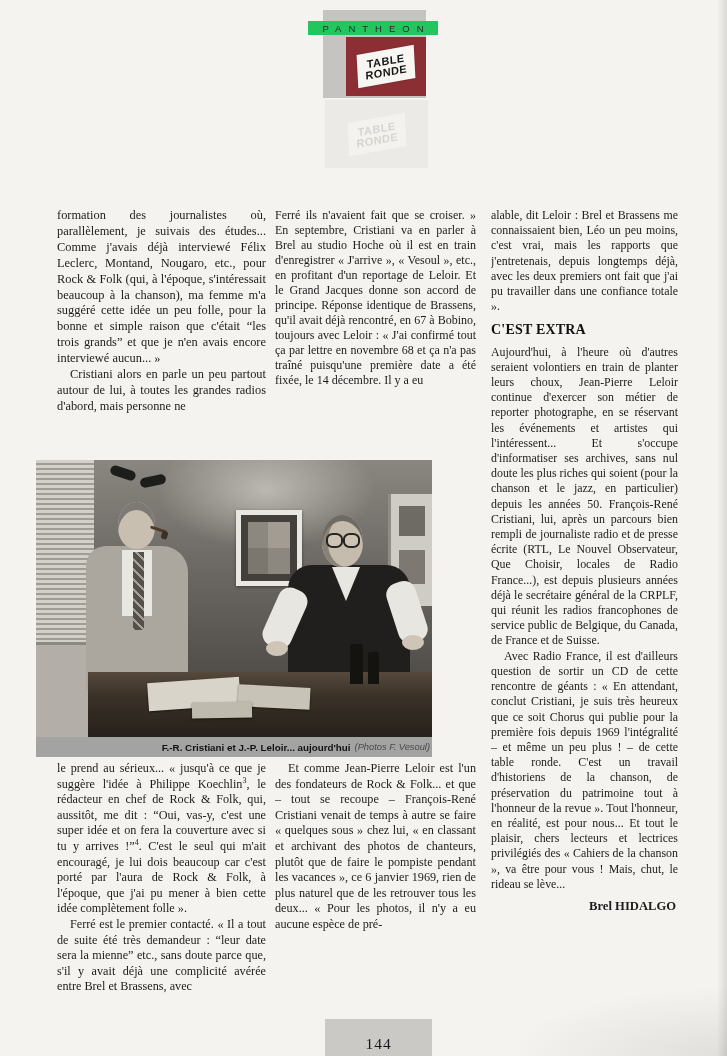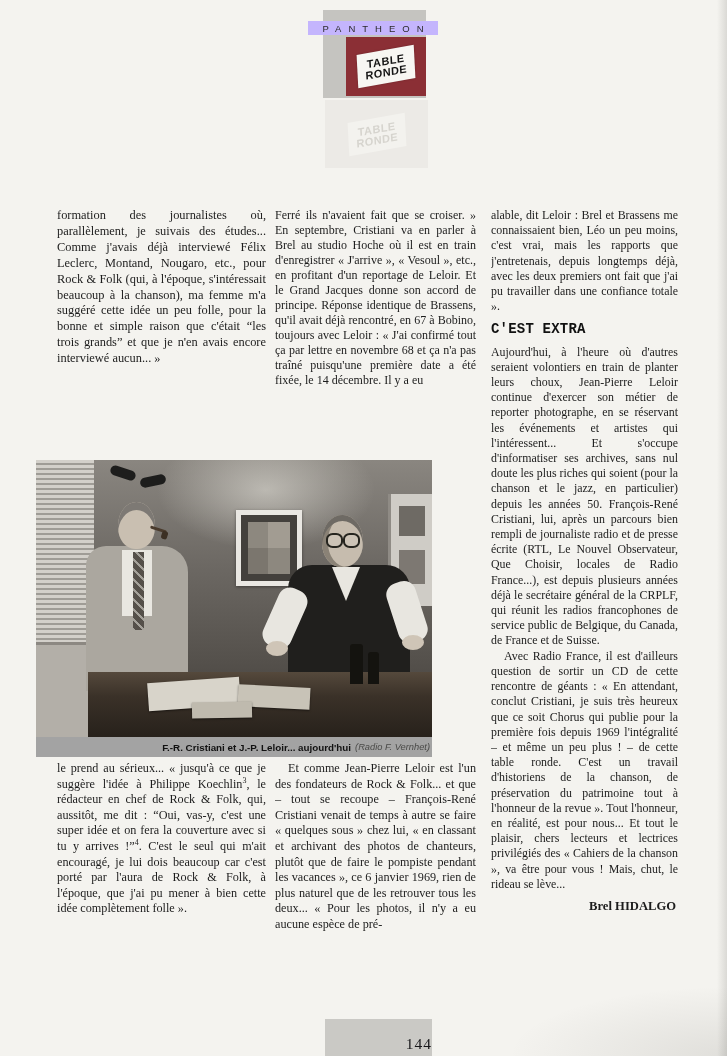--- a/index.html
+++ b/index.html
@@ -5,21 +5,21 @@
   html,body{margin:0;padding:0;background:#f4f3ef;}
   .page{position:relative;width:727px;height:1056px;background:#f4f3ef;overflow:hidden;
         font-family:"Liberation Serif", serif;color:#1c1c1c;}
   .page::after{content:"";position:absolute;right:0;top:0;width:10px;height:100%;
         background:linear-gradient(to left, rgba(60,60,55,.14), rgba(60,60,55,0));pointer-events:none;}
   .page::before{content:"";position:absolute;right:0;bottom:0;width:220px;height:70px;
         background:radial-gradient(ellipse at bottom right, rgba(80,78,72,.12), rgba(80,78,72,0) 70%);pointer-events:none;}
 
   
   .gray-band{position:absolute;left:323px;top:10px;width:103px;height:88px;background:#c5c4c0;}
-  .pantheon-band{position:absolute;left:308px;top:21px;width:130px;height:14px;background:#c4b5fd;
+  .pantheon-band{position:absolute;left:308px;top:21px;width:130px;height:14px;background:#22c55e;
         display:flex;align-items:center;justify-content:center;}
   .pantheon-band span{font-family:"Liberation Sans",sans-serif;font-size:9.5px;color:#2a2a2a;
         letter-spacing:7px;text-indent:7px;white-space:nowrap;}
   .tr-square{position:absolute;left:346px;top:37px;width:80px;height:59px;background:#8b2f35;
         display:flex;align-items:center;justify-content:center;}
   .tr-para{width:58px;height:33px;background:#f7f6f2;transform:rotate(-10deg) skewX(-7deg);
         display:flex;align-items:center;justify-content:center;box-shadow:0 0 2px rgba(0,0,0,.25);}
   .tr-para .tr-txt{font-family:"Liberation Sans",sans-serif;font-weight:bold;font-size:11px;
         line-height:11px;color:#141414;text-align:center;letter-spacing:.5px;}
   .ghost{position:absolute;left:325px;top:100px;width:103px;height:68px;background:#eceae6;
@@ -31,21 +31,21 @@
   .txtcol{position:absolute;text-align:justify;}
   .txtcol p{margin:0;}
   #col1-top{left:57px;top:208px;width:209px;height:252px;overflow:hidden;font-size:12.4px;line-height:15.9px;}
   #col2-top{left:275px;top:208px;width:201px;height:252px;overflow:hidden;font-size:12px;line-height:15px;}
   #col3   {left:491px;top:208px;width:187px;height:846px;overflow:hidden;font-size:11.9px;line-height:15.2px;}
   #col1-bottom{left:57px;top:761px;width:209px;height:295px;overflow:hidden;font-size:12.2px;line-height:15.6px;}
   #col2-bottom{left:275px;top:761px;width:201px;height:295px;overflow:hidden;font-size:12.2px;line-height:15.6px;}
   .ind{text-indent:13px;}
   .it{}
   sup{font-size:8px;line-height:0;}
-  .xhead{font-family:Liberation Mono, monospace;font-weight:bold;font-size:14px;letter-spacing:.2px;
+  .xhead{font-family:Liberation Serif, serif;font-weight:bold;font-size:14px;letter-spacing:.2px;
         margin:8px 0 7px 0 !important;color:#111;text-align:left;}
   .sig{text-align:right !important;font-weight:bold;font-size:12.6px;margin:7px 2px 5px 0 !important;}
   .nb{font-size:11.4px;line-height:14.6px;margin-top:2px !important;}
 
   
   .photo-wrap{position:absolute;left:36px;top:460px;width:396px;height:297px;}
   .photo{position:relative;width:396px;height:277px;overflow:hidden;
         background:linear-gradient(180deg,#8a8680 0%,#6b6762 40%,#55514c 72%,#3f3b37 100%);}
   .glare{position:absolute;left:120px;top:-30px;width:220px;height:120px;
         background:radial-gradient(ellipse at center, rgba(235,233,225,.55), rgba(235,233,225,0) 70%);}
@@ -104,21 +104,21 @@
   .bottle.b1{left:262px;top:-28px;width:13px;height:40px;}
   .bottle.b2{left:280px;top:-20px;width:11px;height:32px;}
 
   .caption{height:20px;background:#a3a3a3;display:flex;align-items:center;justify-content:flex-end;
         font-family:"Liberation Sans",sans-serif;font-size:9.8px;white-space:nowrap;padding-right:2px;}
   .caption .cb{font-weight:bold;color:#111;}
   .caption .cc{font-style:italic;color:#4a4a48;margin-left:4px;font-size:9.3px;}
 
   
   .pagenum-box{position:absolute;left:325px;top:1019px;width:107px;height:37px;background:#cac9c5;
-        display:flex;align-items:flex-end;justify-content:flex-end;}
+        display:flex;align-items:flex-end;justify-content:center;}
   .pagenum-box span{font-size:15.5px;letter-spacing:1px;color:#17171a;padding-bottom:3px;}
 </style>
 </head>
 <body>
 
 <div class="page">
 
   <div class="gray-band"></div>
   <div class="pantheon-band">
     <span>PANTHEON</span>
@@ -135,33 +135,35 @@
     <div class="tr-para">
       <div class="tr-txt">
         <span>TABLE</span><br>
         <span>RONDE</span>
       </div>
     </div>
   </div>
 
   <div id="col1-top" class="txtcol">
       <p class=""><span class="it">formation des journalistes où, parallèlement, je suivais des études... Comme j'avais déjà interviewé Félix Leclerc, Montand, Nougaro, etc., pour </span><span>Rock &amp; Folk </span><span class="it">(qui, à l'époque, s'intéressait beaucoup à la chanson), ma femme m'a suggéré cette idée un peu folle, pour la bonne et simple raison que c'était “les trois grands” et que je n'en avais encore interviewé aucun... »</span></p>
+      <p class="ind"><span>Cristiani alors en parle un peu partout autour de lui, à toutes les grandes radios d'abord, mais personne ne</span></p>
     </div>
   <div id="col2-top" class="txtcol">
       <p class=""><span class="it">Ferré ils n'avaient fait que se croiser. »</span><span> En septembre, Cristiani va en parler à Brel au studio Hoche où il est en train d'enregistrer « J'arrive », « Vesoul », etc., en profitant d'un reportage de Leloir. Et le Grand Jacques donne son accord de principe. Réponse identique de Brassens, qu'il avait déjà rencontré, en 67 à Bobino, toujours avec Leloir : « </span><span class="it">J'ai confirmé tout ça par lettre en novembre 68 et ça n'a pas traîné puisqu'une première date a été fixée, le 14 décembre. Il y a eu</span></p>
     </div>
   <div id="col3" class="txtcol">
       <p class=""><span class="it">alable, </span><span>dit Leloir : </span><span class="it">Brel et Brassens me connaissaient bien, Léo un peu moins, c'est vrai, mais les rapports que j'entretenais, depuis longtemps déjà, avec les deux premiers ont fait que j'ai pu travailler dans une confiance totale ».</span></p>
       <p class="xhead">C'EST EXTRA</p>
       <p class=""><span>Aujourd'hui, à l'heure où d'autres seraient volontiers en train de planter leurs choux, Jean-Pierre Leloir continue d'exercer son métier de reporter photographe, en se réservant les événements et artistes qui l'intéressent... Et s'occupe d'informatiser ses archives, sans nul doute les plus riches qui soient (pour la chanson et le jazz, en particulier) depuis les années 50. François-René Cristiani, lui, après un parcours bien rempli de journaliste radio et de presse écrite (RTL, </span><span class="it">Le Nouvel Observateur, Que Choisir,</span><span> locales de Radio France...), est depuis plusieurs années déjà le secrétaire général de la CRPLF, qui réunit les radios francophones de service public de Belgique, du Canada, de France et de Suisse.</span></p>
       <p class="ind"><span>Avec Radio France, il est d'ailleurs question de sortir un CD de cette rencontre de géants : « </span><span class="it">En attendant, </span><span>conclut Cristiani, </span><span class="it">je suis très heureux que ce soit </span><span>Chorus </span><span class="it">qui publie pour la première fois depuis 1969 l'intégralité – et même un peu plus ! – de cette table ronde. C'est un travail d'historiens de la chanson, de préservation du patrimoine tout à l'honneur de la revue ».</span><span> Tout l'honneur, en réalité, est pour nous... Et tout le plaisir, chers lecteurs et lectrices privilégiés des « Cahiers de la chanson », va être pour vous ! Mais, chut, le rideau se lève...</span></p>
       <p class="sig">Brel HIDALGO</p>
     </div>
   <div id="col1-bottom" class="txtcol">
       <p class=""><span>le prend au sérieux... « </span><span class="it">jusqu'à ce que je suggère l'idée à Philippe Koechlin</span><sup class="it">3</sup><span class="it">, le rédacteur en chef de </span><span>Rock &amp; Folk</span><span class="it">, qui, aussitôt, me dit : “Oui, vas-y, c'est une super idée et on fera la couverture avec si tu y arrives !”</span><sup class="it">4</sup><span class="it">. C'est le seul qui m'ait encouragé, je lui dois beaucoup car c'est porté par l'aura de </span><span>Rock &amp; Folk</span><span class="it">, à l'époque, que j'ai pu mener à bien cette idée complètement folle ».</span></p>
+      <p class="ind"><span>Ferré est le premier contacté. « </span><span class="it">Il a tout de suite été très demandeur : “leur date sera la mienne” etc., sans doute parce que, s'il y avait déjà une complicité avérée entre Brel et Brassens, avec</span></p>
     </div>
   <div id="col2-bottom" class="txtcol">
       <p class="ind"><span>Et comme Jean-Pierre Leloir est l'un des fondateurs de </span><span class="it">Rock &amp; Folk</span><span>... et que – tout se recoupe – François-René Cristiani venait de temps à autre se faire </span><span class="it">« quelques sous »</span><span> chez lui, </span><span class="it">« en classant et archivant des photos de chanteurs, plutôt que de faire le pompiste pendant les vacances »</span><span>, ce 6 janvier 1969, rien de plus naturel que de les retrouver tous les deux... « </span><span class="it">Pour les photos, il n'y a eu aucune espèce de pré-</span></p>
     </div>
 
   <div class="photo-wrap">
     <div class="photo">
       <div class="blinds"></div>
       <div class="glare"></div>
       <div class="lamp l1"></div>
@@ -203,21 +205,21 @@
       <div class="desk">
         <div class="bottle b1"></div>
         <div class="bottle b2"></div>
         <div class="paper p1"></div>
         <div class="paper p2"></div>
         <div class="paper p3"></div>
       </div>
     </div>
     <div class="caption">
       <span class="cb">F.-R. Cristiani et J.-P. Leloir... aujourd'hui</span>
-      <span class="cc">(Radio F. Vernhet)</span>
+      <span class="cc">(Photos F. Vesoul)</span>
     </div>
   </div>
 
   <div class="pagenum-box">
     <span>144</span>
   </div>
 
 </div>
 
 </body></html>

